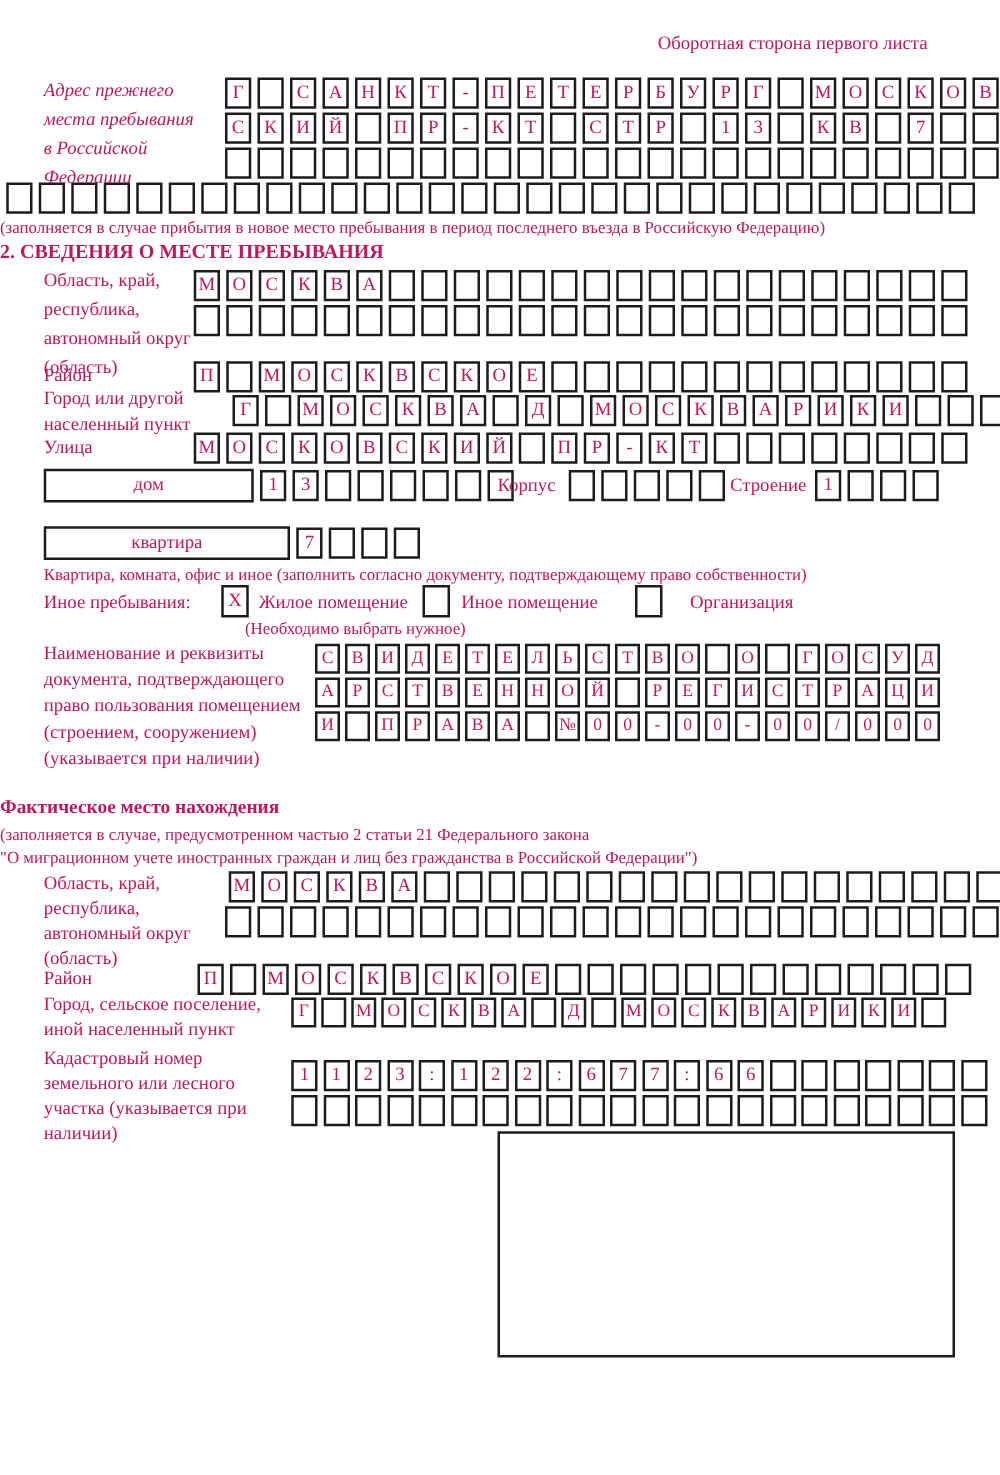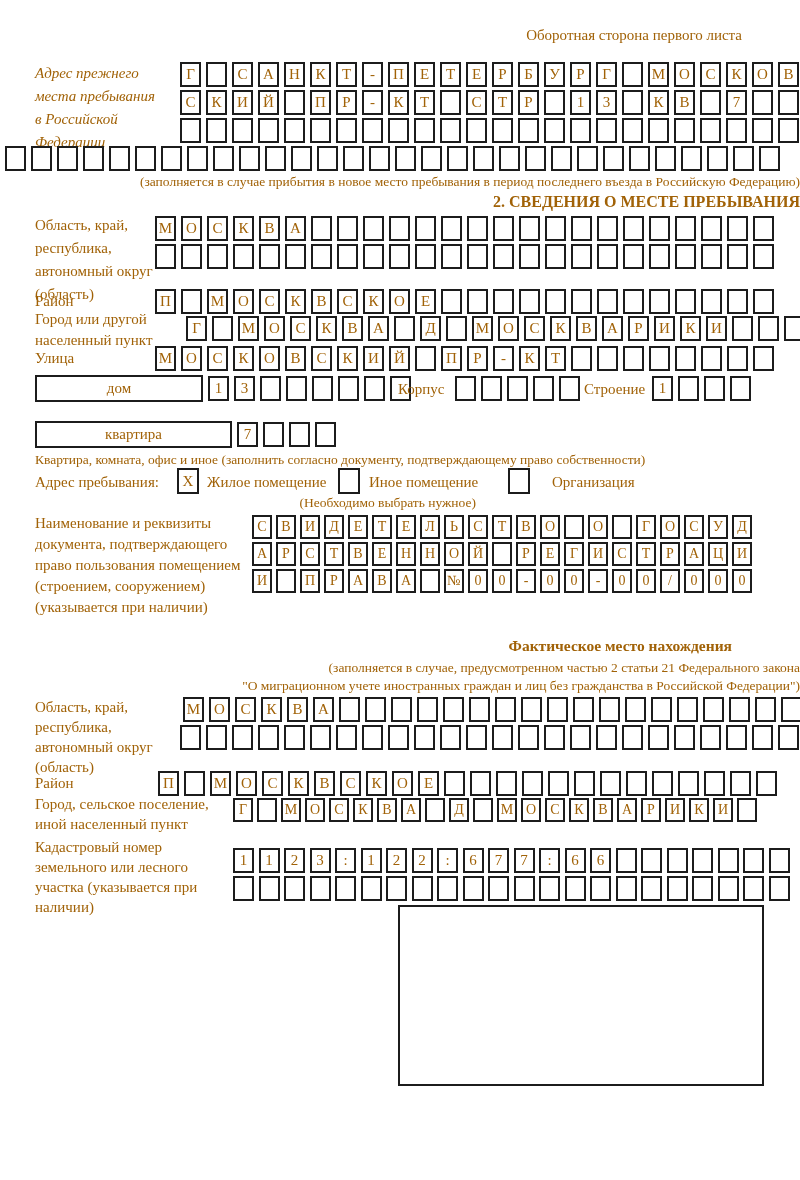--- a/index.html
+++ b/index.html
@@ -1,23 +1,23 @@
 <!DOCTYPE html>
 <html><head>
 <meta charset="utf-8">
 <style>
   html,body{margin:0;padding:0;background:#ffffff;}
   #form{
     position:relative;width:800px;height:1180px;background:#ffffff;
-    font-family:"Liberation Serif","DejaVu Serif",serif;color:#a16207;overflow:hidden;
+    font-family:"Liberation Serif","DejaVu Serif",serif;color:#be185d;overflow:hidden;
   }
   .abs{position:absolute;}
   .lbl{font-size:15px;line-height:23px;}
   .cap{font-size:13.5px;}
-  .center{text-align:right;}
+  .center{text-align:left;}
   .bold{font-weight:bold;}
   .cellrow{position:absolute;display:flex;gap:5px;}
   .cell{
     flex:0 0 auto;width:21px;height:25px;box-sizing:border-box;
     border:2px solid #1c1c1c;background:#fff;
     display:flex;align-items:center;justify-content:center;
     font-size:15px;line-height:1;
   }
   .cellrow.tight{gap:4px;}
   .cellrow.tight .cell{width:20px;height:24px;font-size:14px;}
@@ -321,21 +321,21 @@
 
   <div class="labelbox" style="left:35px;top:421px;width:197px;">квартира</div>
   <div class="cellrow" style="left:237px;top:422px;">
       <span class="cell">7</span>
       <span class="cell"></span>
       <span class="cell"></span>
       <span class="cell"></span>
     </div>
   <div class="abs cap" style="left:35px;top:452px;">Квартира, комната, офис и иное (заполнить согласно документу, подтверждающему право собственности)</div>
 
-  <div class="abs lbl" style="left:35px;top:471px;">Адрес пребывания:</div>
+  <div class="abs lbl" style="left:35px;top:471px;">Иное пребывания:</div>
   <div class="checkbox" style="left:177px;top:468px;">X</div>
   <div class="abs lbl" style="left:207px;top:471px;">Жилое помещение</div>
   <div class="checkbox" style="left:338px;top:468px;"></div>
   <div class="abs lbl" style="left:369px;top:471px;">Иное помещение</div>
   <div class="checkbox" style="left:508px;top:468px;"></div>
   <div class="abs lbl" style="left:552px;top:471px;">Организация</div>
   <div class="abs cap center" style="left:196px;top:495px;width:280px;">(Необходимо выбрать нужное)</div>
 
   <div class="abs lbl" style="left:35px;top:513px;width:208px;line-height:21px;">Наименование и реквизиты документа, подтверждающего право пользования помещением (строением, сооружением) (указывается при наличии)</div>
   <div class="cellrow tight" style="left:252px;top:515px;">

